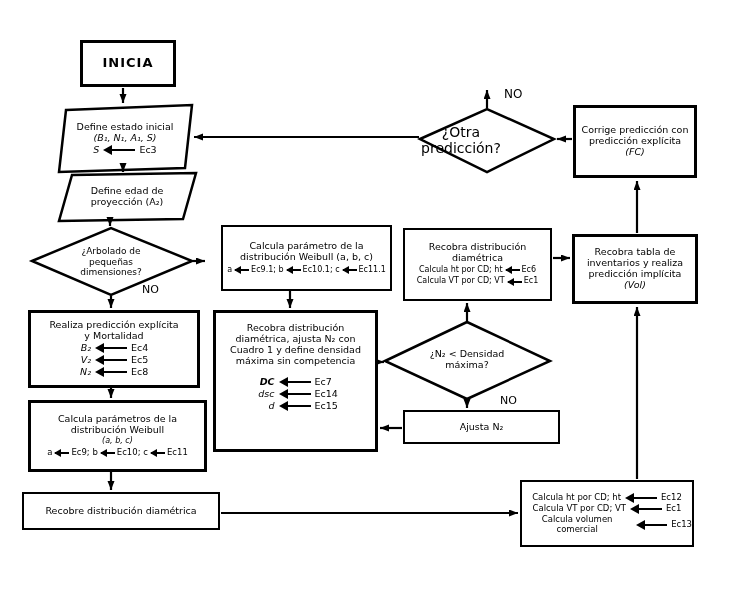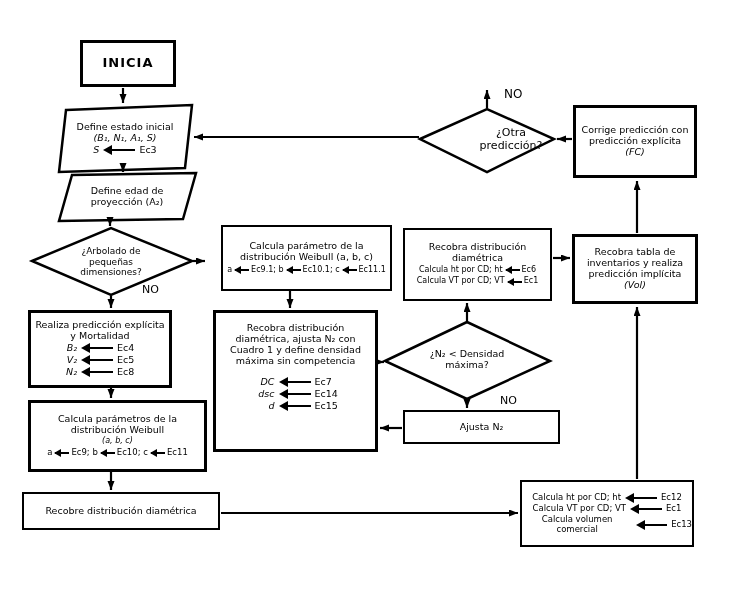--- a/index.html
+++ b/index.html
@@ -90,21 +90,21 @@
     <span>proyección (A₂)</span>
   </div>
 
   <div class="overlay" style="left:54px;top:236px;width:114px;height:52px;font-size:9px;">
     <span>¿Arbolado de</span>
     <span>pequeñas</span>
     <span>dimensiones?</span>
   </div>
   <div class="no-label" style="left:142px;top:283px;">NO</div>
 
-  <div class="box heavy" style="left:28px;top:310px;width:144px;height:78px;">
+  <div class="box heavy" style="left:28px;top:310px;width:172px;height:78px;">
     <span>Realiza predicción explícita</span>
     <span>y Mortalidad</span>
     <div class="eq">
       <span class="lhs it" style="width:22px;">B₂</span>
       <span class="arr"></span>
       <span class="rhs" style="width:28px;">Ec4</span>
     </div>
     <div class="eq">
       <span class="lhs it" style="width:22px;">V₂</span>
       <span class="arr"></span>
@@ -154,21 +154,21 @@
     </div>
   </div>
 
   <div class="box heavy" style="left:213px;top:310px;width:165px;height:142px;justify-content:flex-start;padding-top:10px;">
     <span>Recobra distribución</span>
     <span>diamétrica, ajusta N₂ con</span>
     <span>Cuadro 1 y define densidad</span>
     <span>máxima sin competencia</span>
     <div style="margin-top:9px;">
       <div class="eq">
-        <span class="lhs it" style="width:28px;">DC</span>
+        <span class="lhs it" style="width:28px;font-weight:bold;">DC</span>
         <span class="arr"></span>
         <span class="rhs" style="width:30px;">Ec7</span>
       </div>
       <div class="eq">
         <span class="lhs it" style="width:28px;">dsc</span>
         <span class="arr"></span>
         <span class="rhs" style="width:30px;">Ec14</span>
       </div>
       <div class="eq">
         <span class="lhs it" style="width:28px;">d</span>
@@ -209,21 +209,21 @@
     <span>predicción implícita</span>
     <span class="it">(Vol)</span>
   </div>
 
   <div class="box heavy" style="left:573px;top:105px;width:124px;height:73px;">
     <span>Corrige predicción con</span>
     <span>predicción explícita</span>
     <span class="it">(FC)</span>
   </div>
 
-  <div class="overlay" style="left:461px;top:122px;width:100px;height:36px;font-size:11px;">
+  <div class="overlay" style="left:411px;top:122px;width:100px;height:36px;font-size:14px;">
     <span>¿Otra</span>
     <span>predicción?</span>
   </div>
   <div class="no-label" style="left:504px;top:87px;font-size:12px;">NO</div>
 
   <div class="box" style="left:520px;top:480px;width:174px;height:67px;font-size:8.5px;">
     <div class="eq">
       <span>Calcula ht por CD; ht</span>
       <span class="arr"></span>
       <span>Ec12</span>

